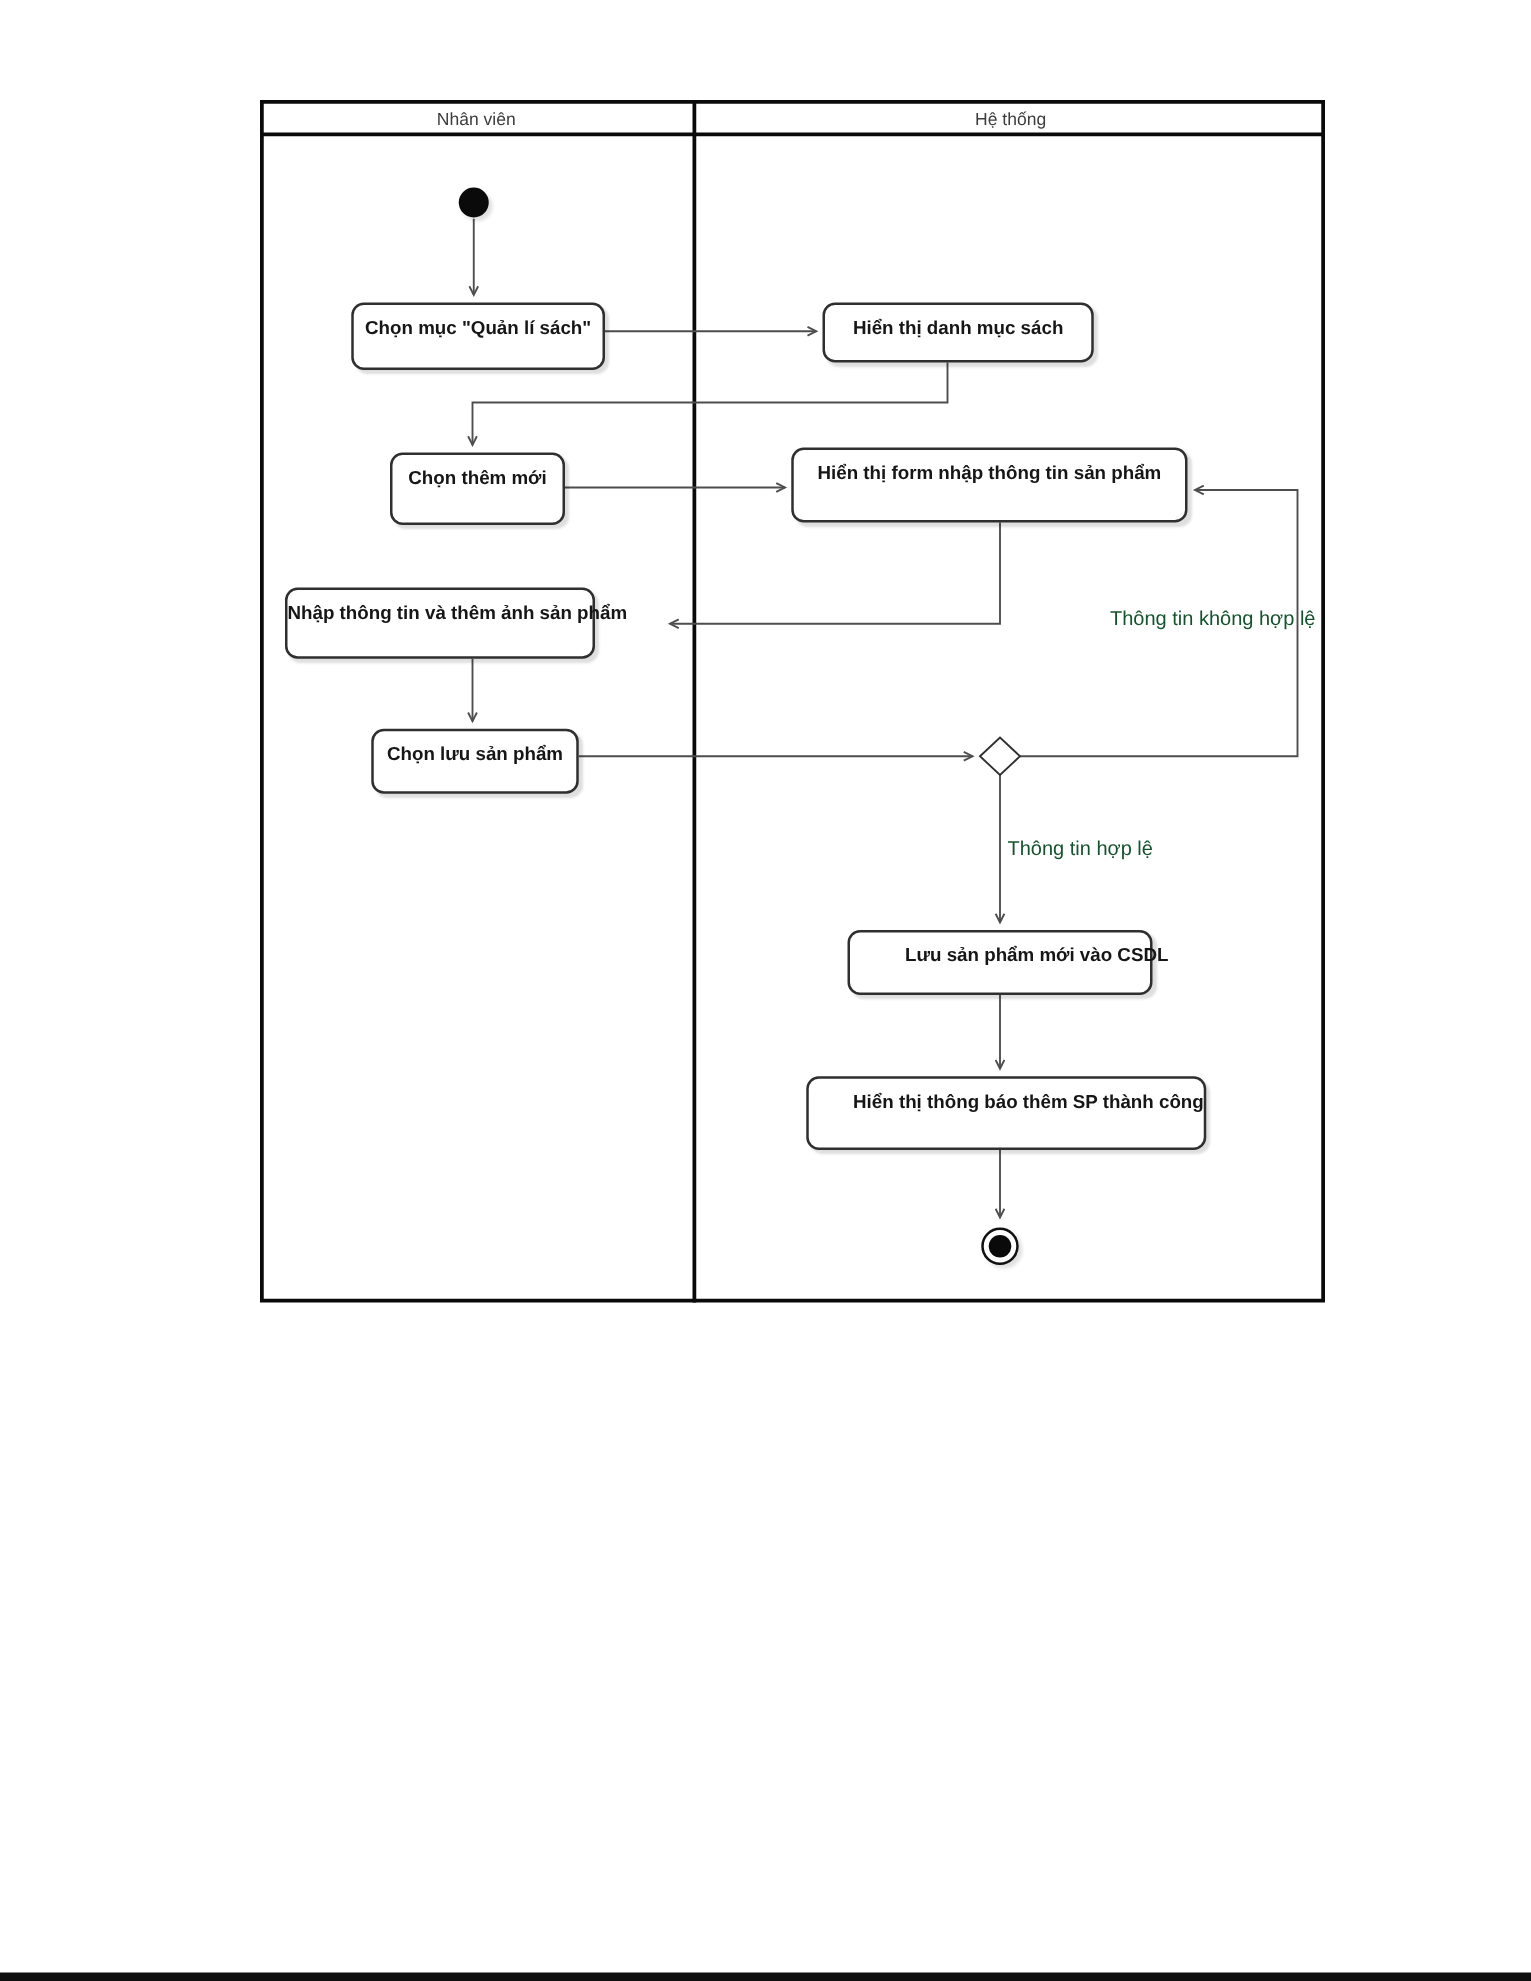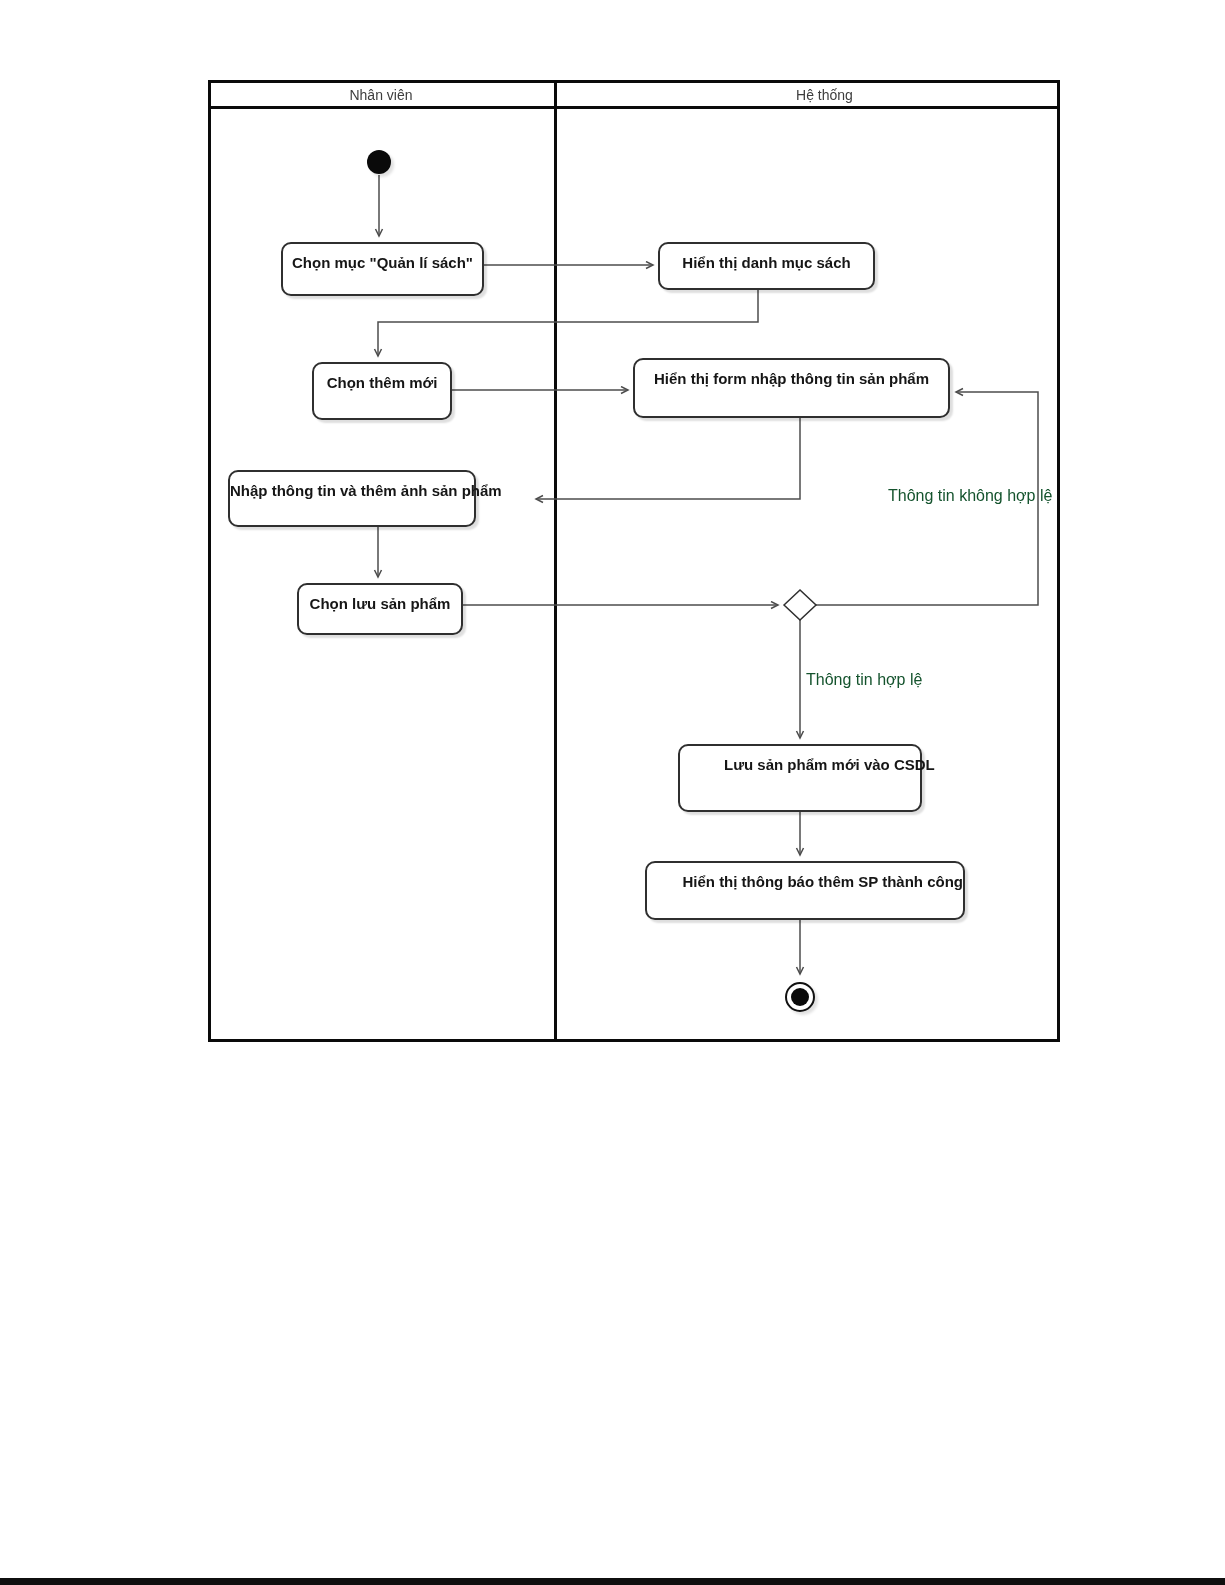--- a/index.html
+++ b/index.html
@@ -16,21 +16,21 @@
     position:absolute;left:208px;top:80px;width:852px;height:962px;
     border:3px solid #0a0a0a;box-sizing:border-box;background:transparent;
   }
   .header-sep{position:absolute;left:208px;top:106px;width:852px;height:3px;background:#0a0a0a;}
   .lane-divider{position:absolute;left:554px;top:80px;width:3px;height:962px;background:#0a0a0a;}
   .lane-title{
     position:absolute;top:85px;height:20px;line-height:20px;
     font-size:14px;color:#3d3d3d;text-align:center;white-space:nowrap;
   }
   .lane-title.left{left:208px;width:346px;}
-  .lane-title.right{left:557px;width:503px;padding-left:16px;}
+  .lane-title.right{left:557px;width:503px;}
 
   
   .node{
     position:absolute;box-sizing:border-box;
     background:#ffffff;border:2px solid #2f2f2f;border-radius:10px;
     box-shadow:3px 3px 2px rgba(0,0,0,0.13);
     font-weight:bold;font-size:15px;color:#161616;
     text-align:center;padding-top:10px;white-space:nowrap;
   }
 
@@ -96,21 +96,21 @@
   <div class="node" style="left:658px;top:242px;width:217px;height:48px;">Hiển thị danh mục sách</div>
 
   <div class="node" style="left:312px;top:362px;width:140px;height:58px;">Chọn thêm mới</div>
 
   <div class="node" style="left:633px;top:358px;width:317px;height:60px;">Hiển thị form nhập thông tin sản phẩm</div>
 
   <div class="node" style="left:228px;top:470px;width:248px;height:57px;">Nhập thông tin và thêm ảnh sản phẩm</div>
 
   <div class="node" style="left:297px;top:583px;width:166px;height:52px;">Chọn lưu sản phẩm</div>
 
-  <div class="node" style="left:678px;top:744px;width:244px;height:68px;padding-left:44px;">Lưu sản phẩm mới vào CSDL</div>
+  <div class="node" style="left:678px;top:744px;width:244px;height:52px;padding-left:44px;">Lưu sản phẩm mới vào CSDL</div>
 
   <div class="node" style="left:645px;top:861px;width:320px;height:59px;text-align:right;">Hiển thị thông báo thêm SP thành công</div>
 
   <div class="final">
     <div class="final-core"></div>
   </div>
 
   <div class="guard invalid">Thông tin không hợp lệ</div>
   <div class="guard valid">Thông tin hợp lệ</div>
 

